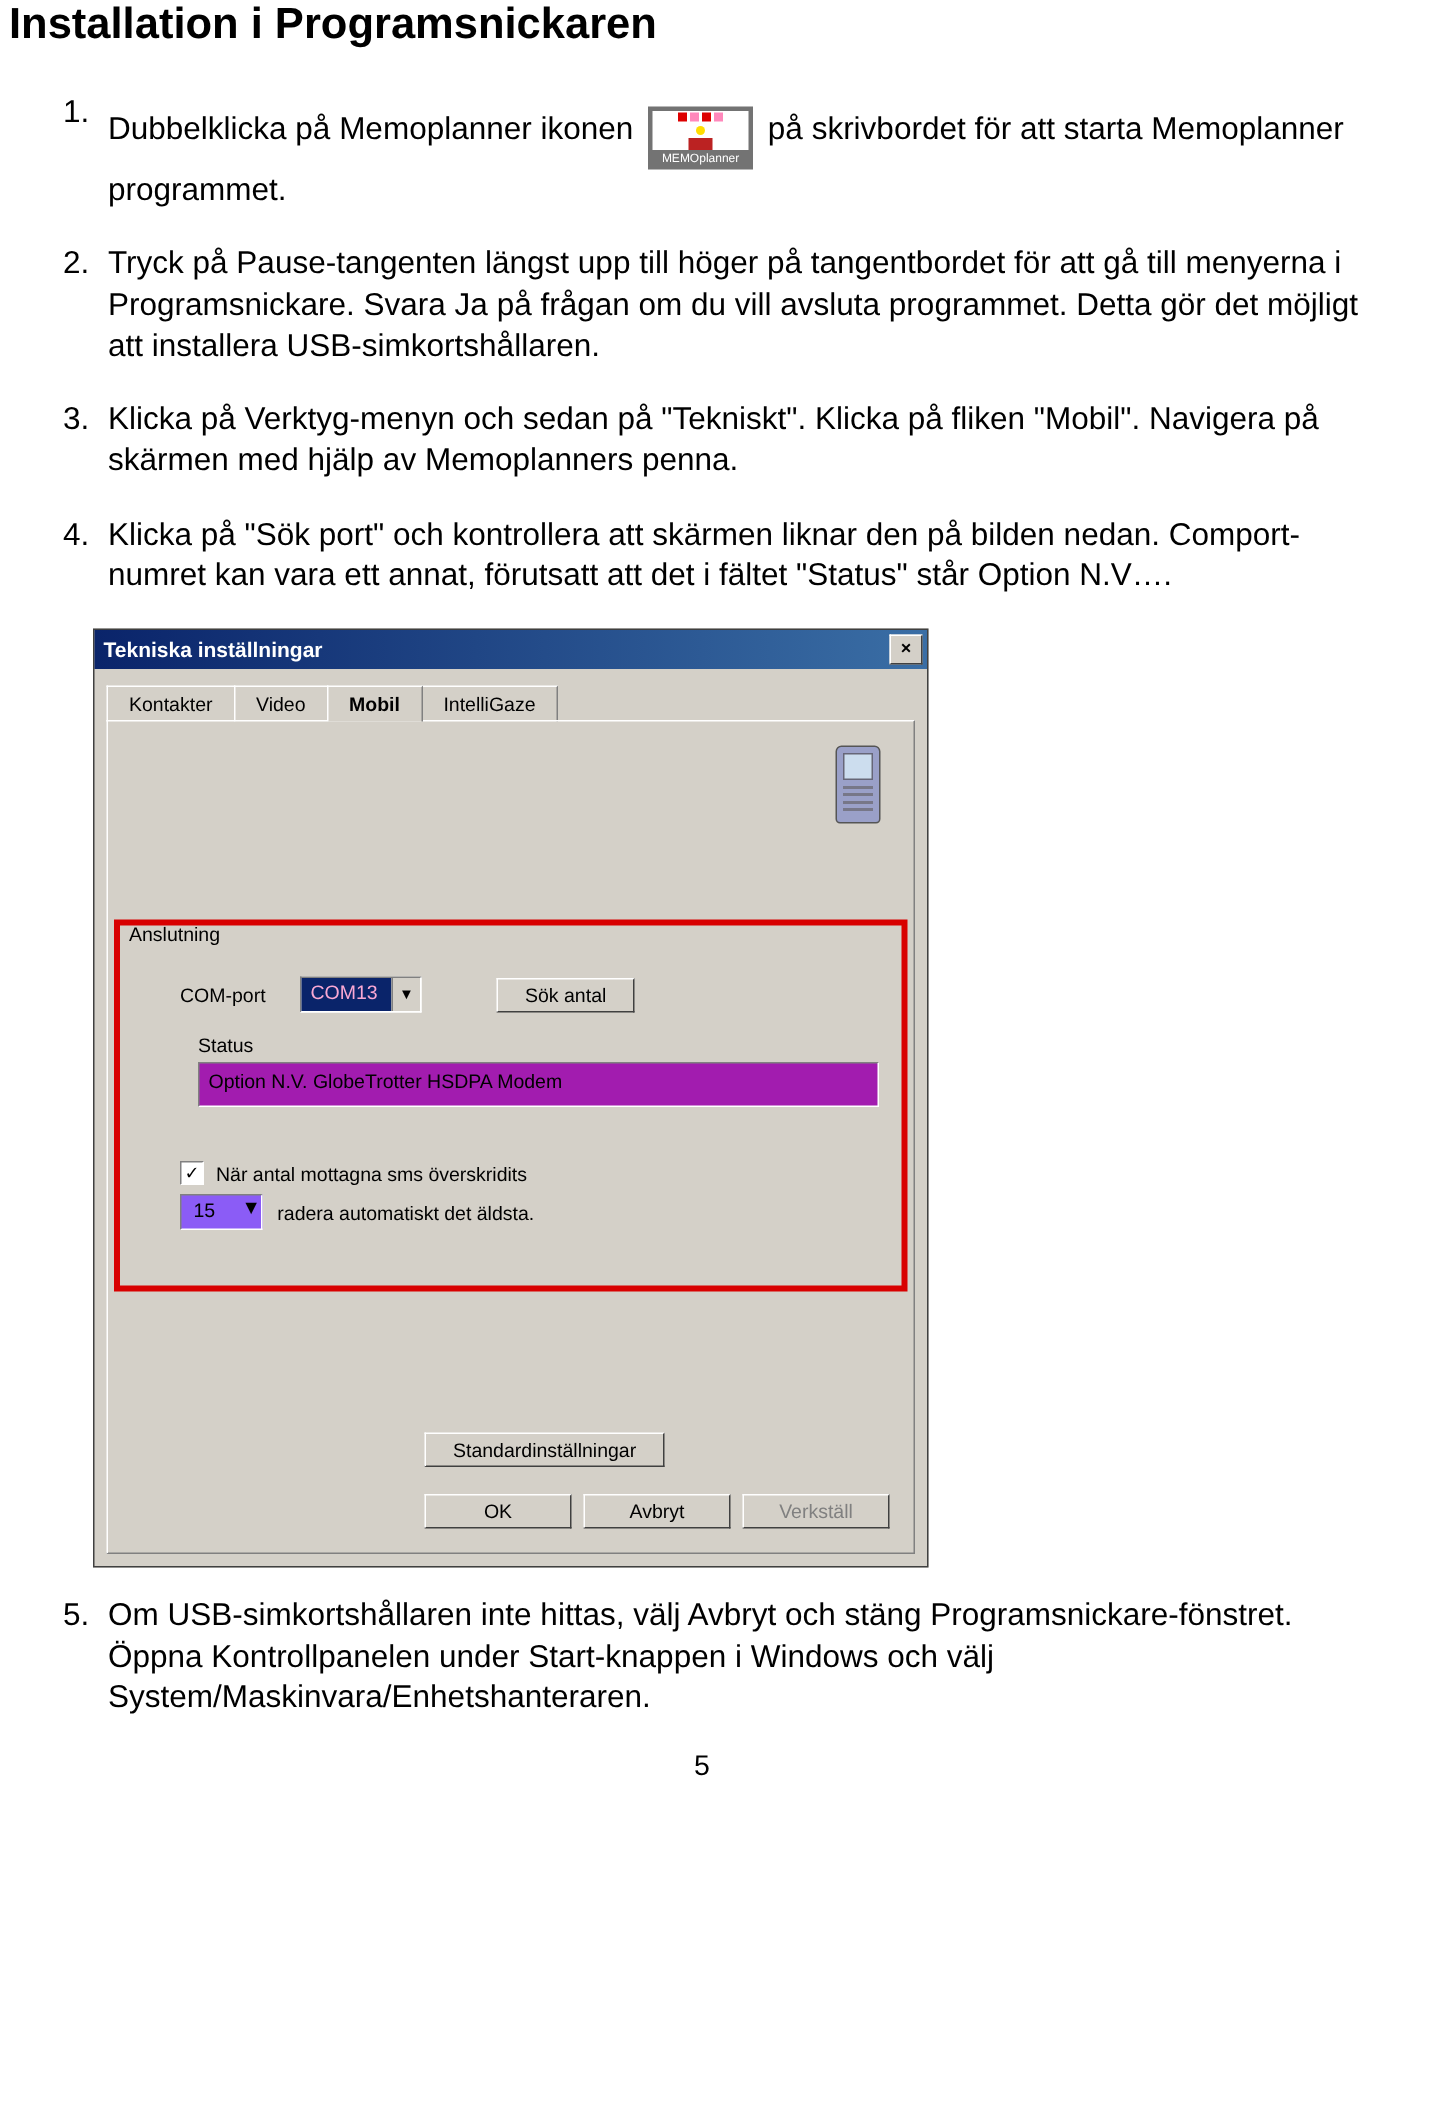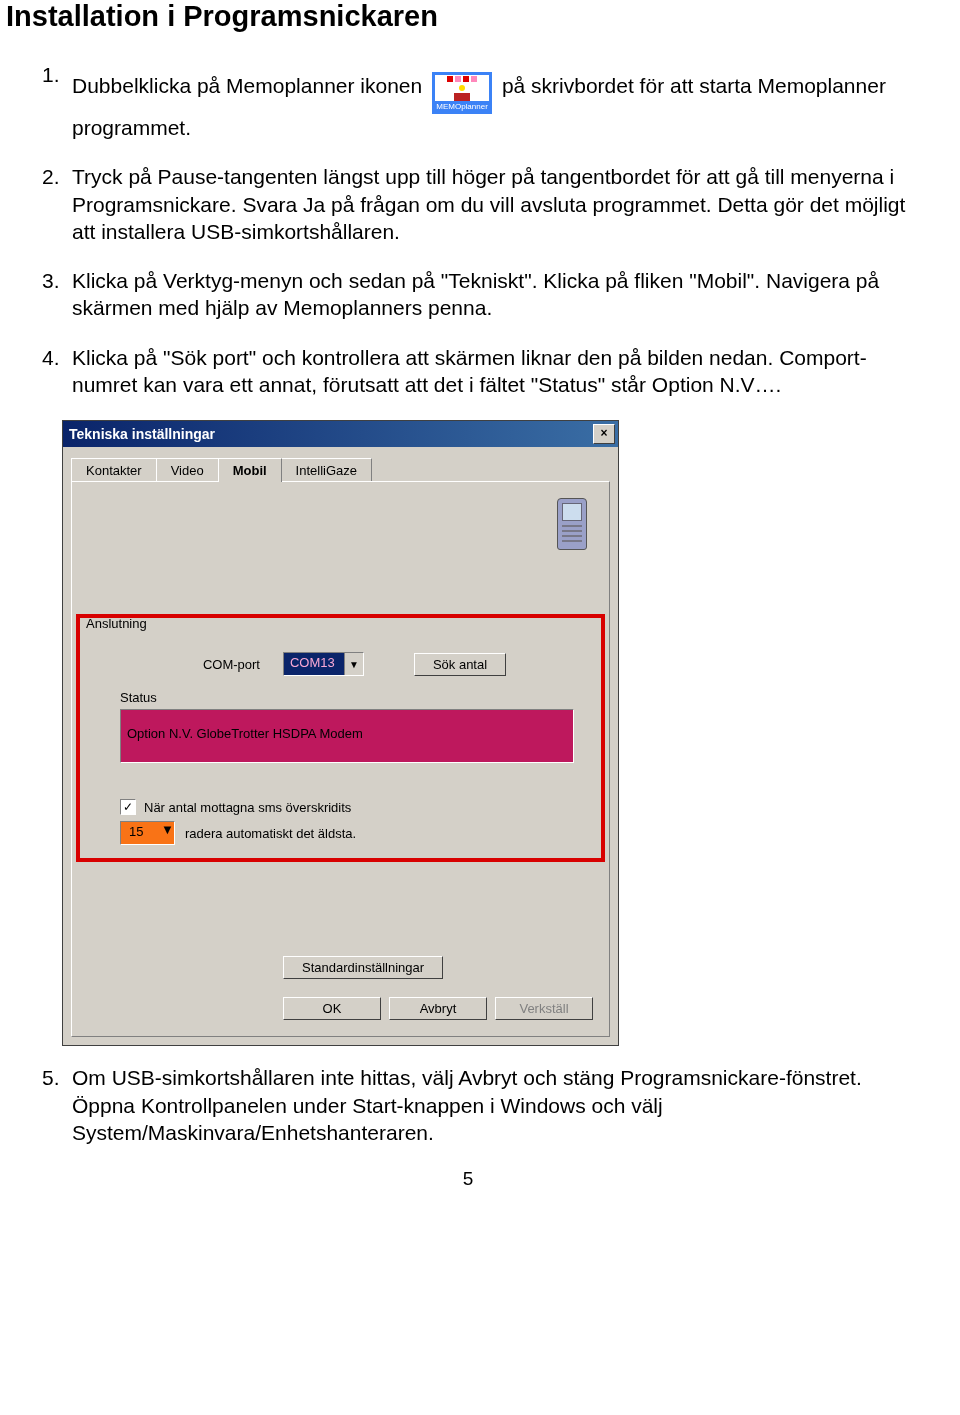--- a/index.html
+++ b/index.html
@@ -33,22 +33,22 @@
     flex: 1;
   }
   .inline-icon {
     display: inline-block;
     vertical-align: middle;
     margin: 0 4px;
   }
   .memo-icon {
     display: inline-flex;
     flex-direction: column;
-    width: 60px;
-    background: #3b82f6;
+    width: 70px;
+    background: #737373;
     padding: 3px;
     box-sizing: border-box;
   }
   .memo-icon-top {
     background: #fff;
     height: 26px;
     display: flex;
     flex-direction: column;
     align-items: center;
     justify-content: center;
@@ -184,21 +184,20 @@
     font-size: 13px;
     position: absolute;
     top: -2px;
     left: 6px;
   }
   .row {
     display: flex;
     align-items: center;
     gap: 10px;
     margin: 26px 0 10px 28px;
-    justify-content: center;
   }
   .label {
     font-size: 13px;
     min-width: 70px;
   }
   .combo {
     display: inline-flex;
     align-items: stretch;
     border: 1px solid #fff;
     border-top-color: #808080;
@@ -226,28 +225,28 @@
     background: #d4d0c8;
     border: 1px solid #fff;
     border-right-color: #404040;
     border-bottom-color: #404040;
     padding: 3px 18px;
     font-size: 13px;
     font-family: inherit;
     text-align: center;
   }
   .status-block {
-    margin: 14px 0 0 28px;
+    margin: 14px 0 0 40px;
   }
   .status-box {
     border: 1px solid #808080;
     border-bottom-color: #fff;
     border-right-color: #fff;
-    background: #be185d;
-    padding: 16px 6px;
+    background: #a21caf;
+    padding: 4px 6px;
     font-size: 13px;
     width: 440px;
     height: 20px;
     margin-top: 4px;
   }
   .check-row {
     display: flex;
     align-items: center;
     gap: 8px;
     margin: 36px 0 6px 28px;
@@ -271,21 +270,21 @@
     align-items: center;
     gap: 10px;
     margin: 6px 0 0 28px;
     font-size: 13px;
   }
   .spin {
     display: inline-flex;
     border: 1px solid #fff;
     border-top-color: #808080;
     border-left-color: #808080;
-    background: #f97316;
+    background: #8b5cf6;
     height: 22px;
   }
   .spin .sval {
     padding: 2px 8px;
     font-size: 13px;
     min-width: 24px;
   }
   .bottom-btns {
     position: absolute;
     right: 16px;

